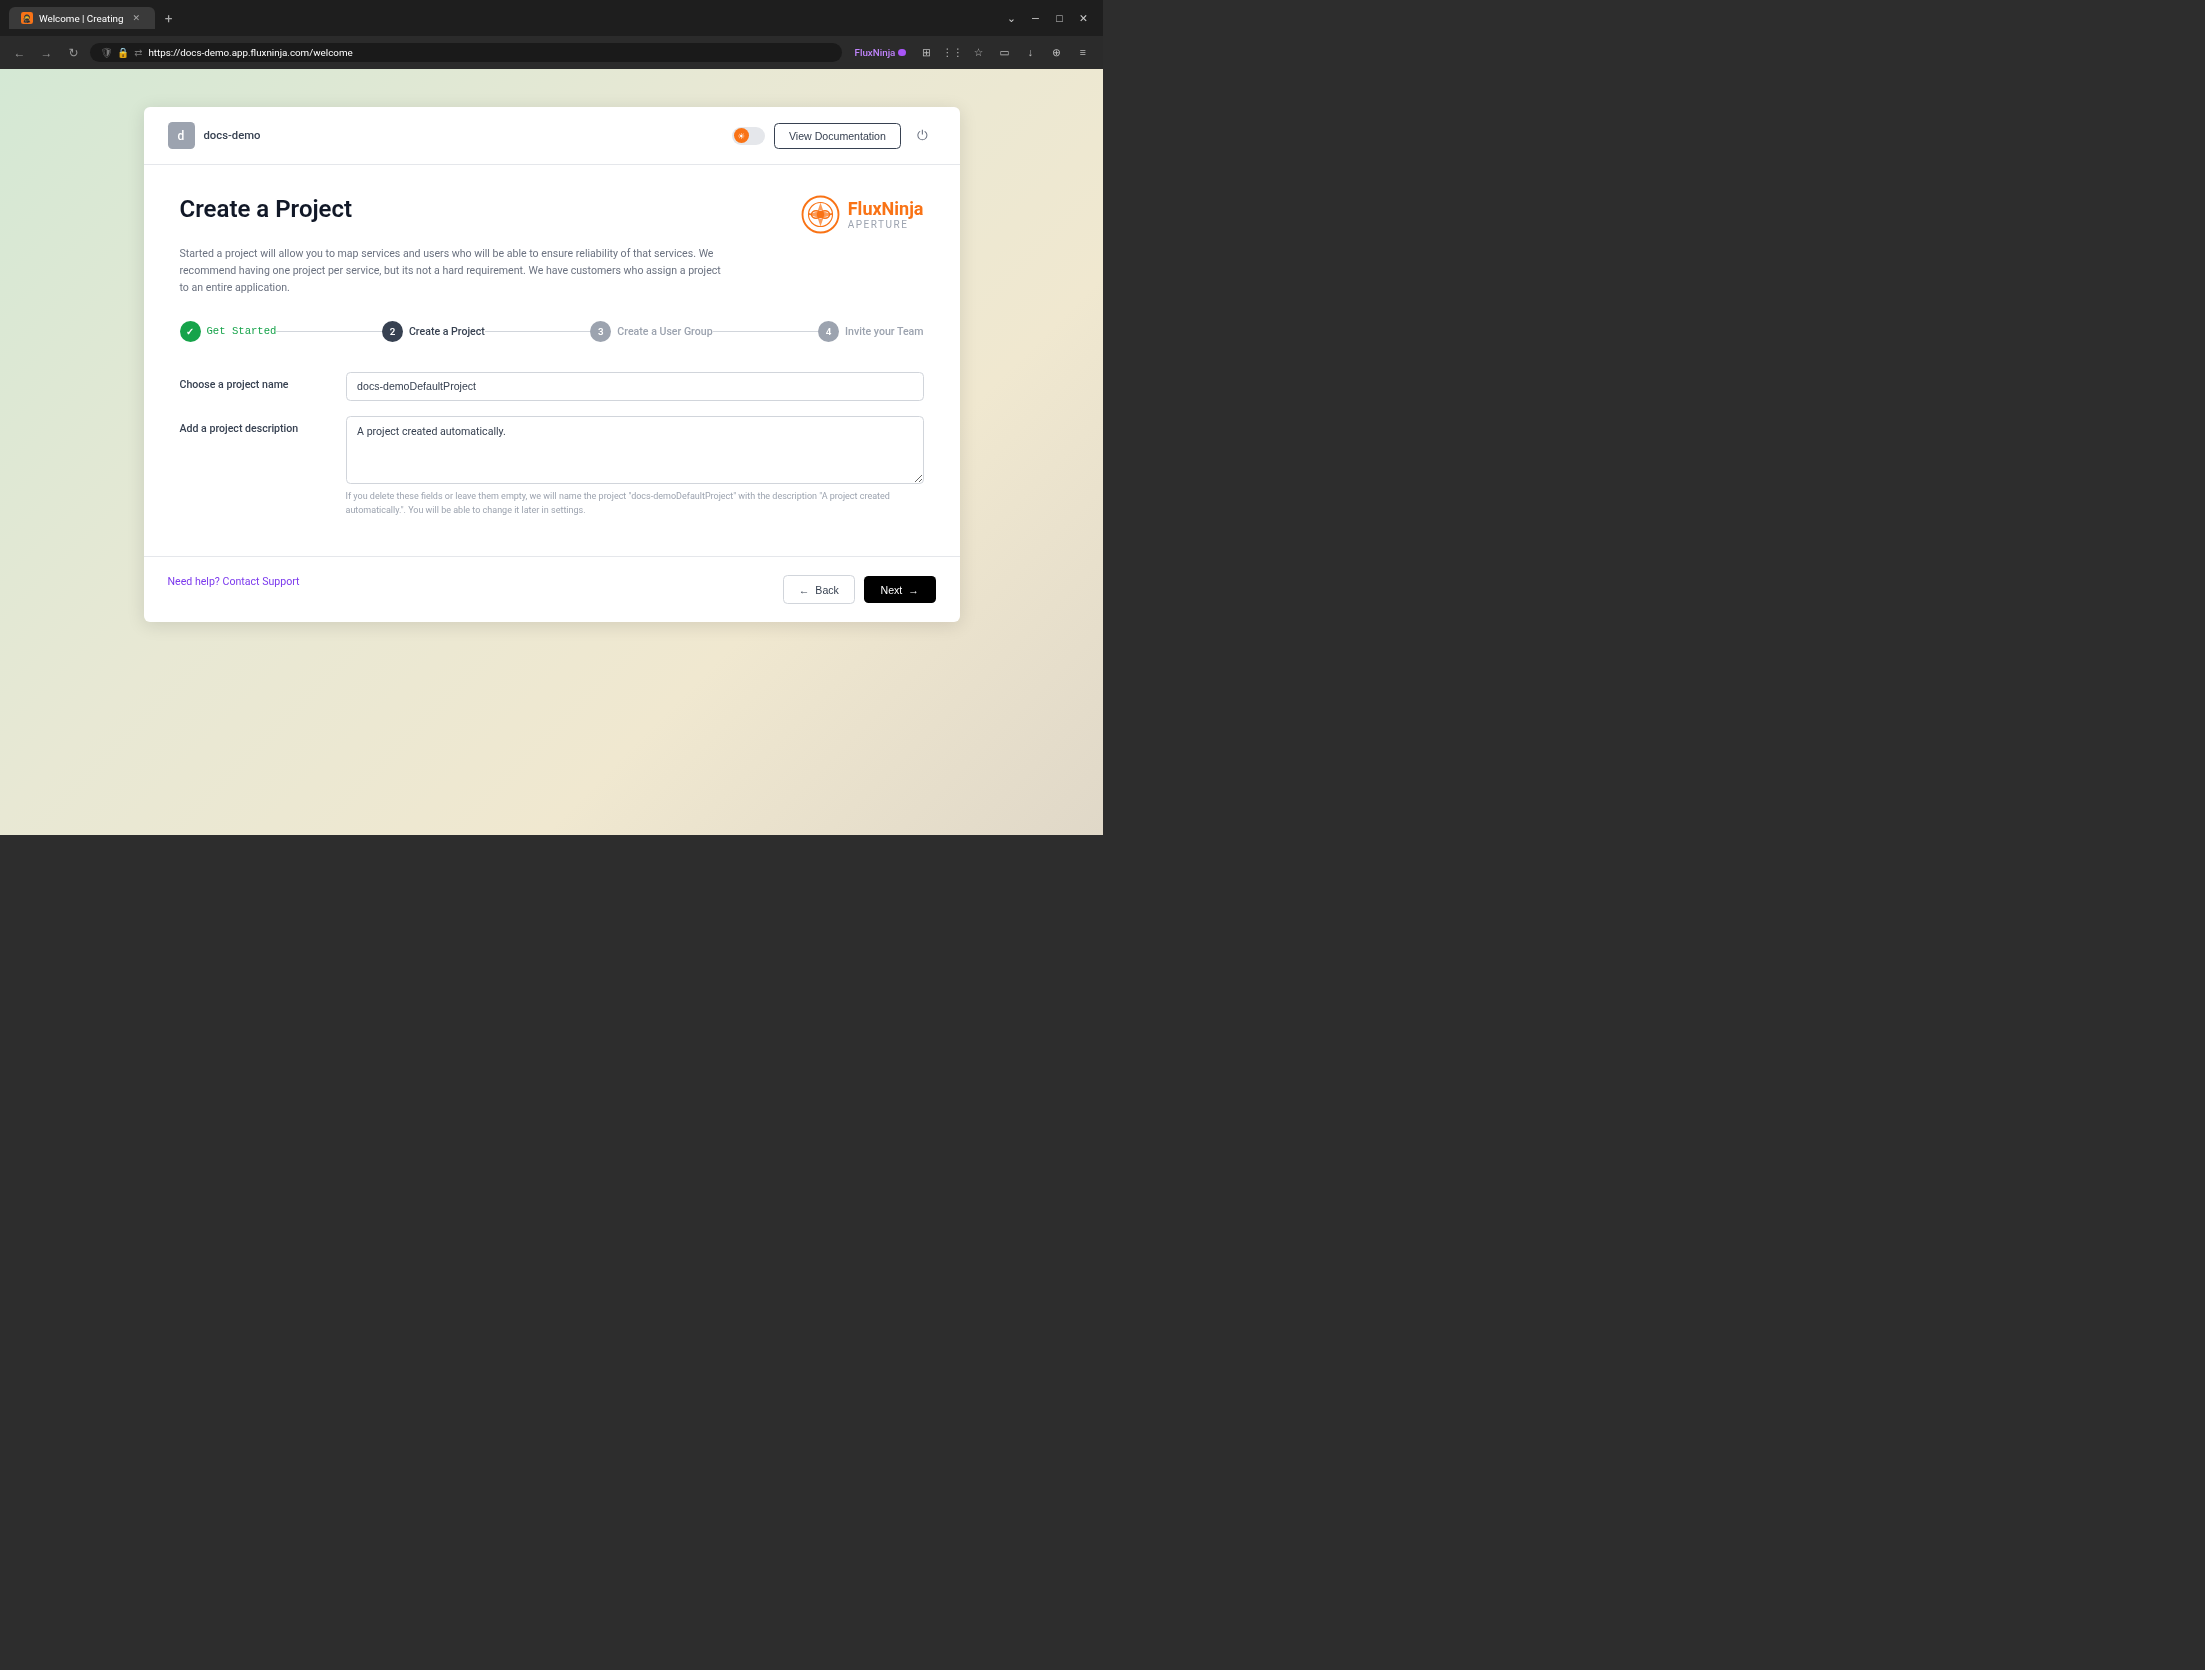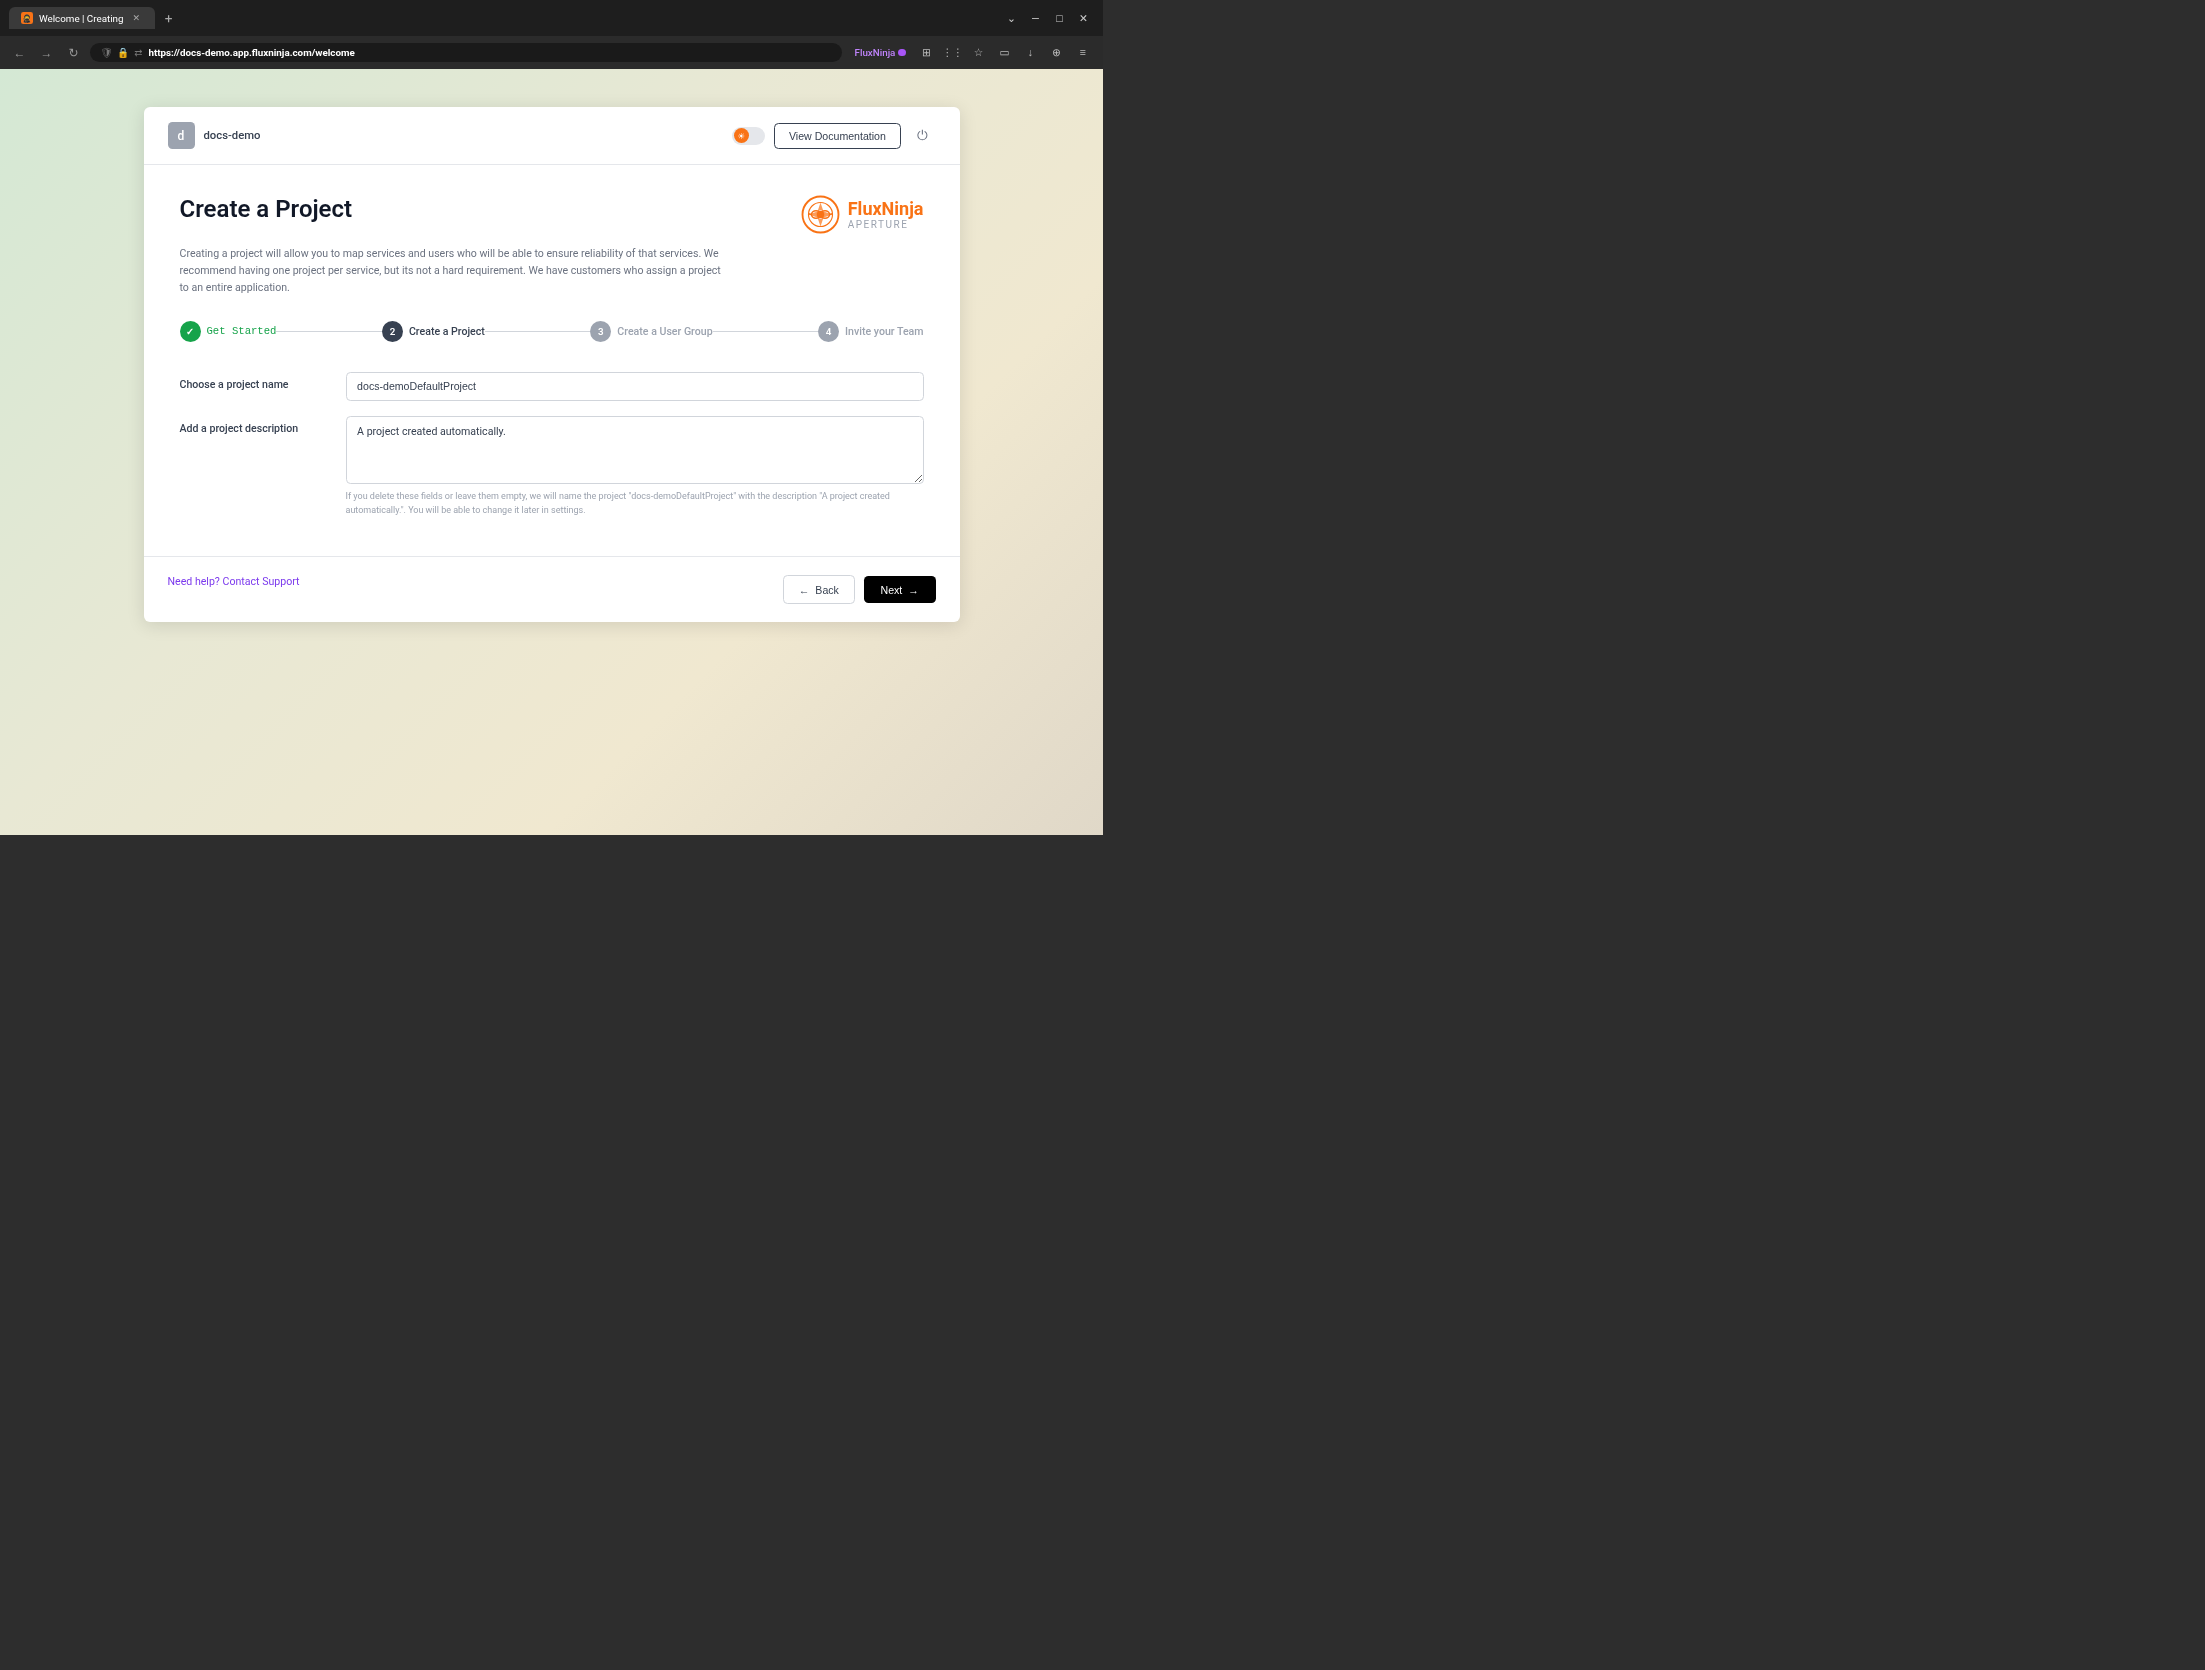--- a/index.html
+++ b/index.html
@@ -137,21 +137,21 @@
       color: #777;
       font-size: 9.8px;
     }
 
     .address-url {
       flex: 1;
       color: #ddd;
       font-size: 9.8px;
     }
 
-    .address-url span { color: #fff; font-weight: 700; }
+    .address-url span { color: #fff; font-weight: 400; }
 
     .browser-toolbar-right {
       display: flex;
       align-items: center;
       gap: 3px;
     }
 
     .toolbar-btn {
       width: 23px;
       height: 23px;
@@ -610,21 +610,21 @@
             <line x1="38" y1="26" x2="42" y2="25" stroke="#f97316" stroke-width="2"></line>
             <line x1="26" y1="26" x2="26" y2="26" stroke="#f97316" stroke-width="2"></line>
           </svg>
           <div class="brand-logo-text">
             <span class="brand-name">FluxNinja</span>
             <span class="brand-sub">APERTURE</span>
           </div>
         </div>
       </div>
 
-      <p class="description-text">Creating a project will allow you to map services and users who will be able to ensure reliability of that services. We recommend having one project per service, but its not a hard requirement. We have customers who assign a project to an entire application.</p>
+      <p class="description-text">Started a project will allow you to map services and users who will be able to ensure reliability of that services. We recommend having one project per service, but its not a hard requirement. We have customers who assign a project to an entire application.</p>
 
       <div class="stepper">
 
         <div class="step">
           <div class="step-circle completed">✓</div>
           <span class="step-label completed">Get Started</span>
         </div>
         <div class="step-line"></div>
 
         <div class="step">

